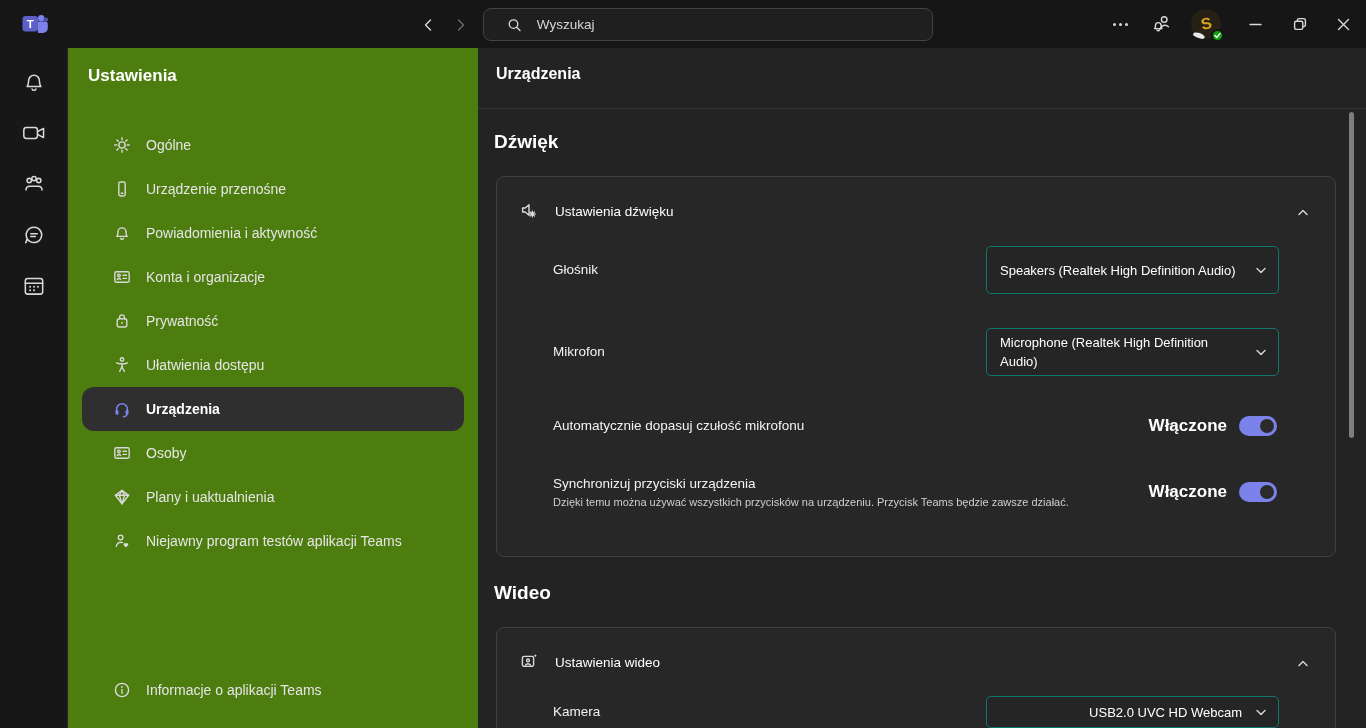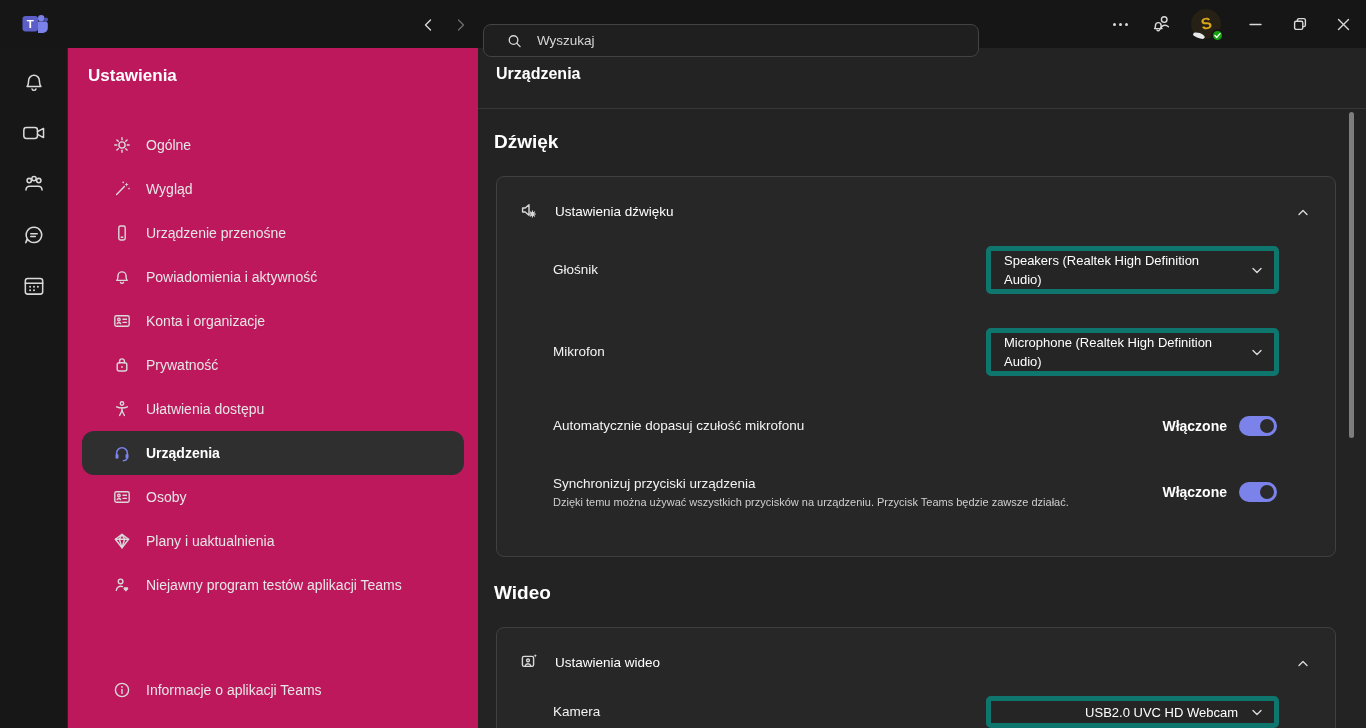--- a/index.html
+++ b/index.html
@@ -8,23 +8,23 @@
          background:#1a1a1a; color:#fff;
          font-family:"Liberation Sans","DejaVu Sans",sans-serif; }
 
   
   .titlebar { position:absolute; left:0; top:0; right:0; height:48px; background:#161616; z-index:5; }
   .icon-btn { position:absolute; display:flex; align-items:center; justify-content:center;
               background:none; border:none; cursor:pointer; padding:0; }
   svg.st { fill:none; stroke:#d9d9d9; stroke-width:1.4; stroke-linecap:round; stroke-linejoin:round; }
   svg.st.dim { stroke:#6b6b6b; }
 
-  .search { position:absolute; left:483px; top:8px; width:496px; height:33px;
+  .search { position:absolute; left:483px; top:8px; width:450px; height:33px;
             background:#1f1f1f; border:1px solid #434343; border-radius:8px;
-            display:flex; align-items:center; padding:0 12px 0 23px; gap:15px;margin-top:16px; }
+            display:flex; align-items:center; padding:0 12px 0 23px; gap:15px; }
   .search input { background:transparent; border:none; outline:none; color:#e8e8e8;
                   font-size:13.5px; width:100%; font-family:inherit; }
   .search input::placeholder { color:#d6d6d6; opacity:1; }
 
   .dots { display:flex; gap:3px; }
   .dots i { width:3px; height:3px; border-radius:50%; background:#d9d9d9; }
 
   .avatar { position:absolute; left:1191px; top:9px; width:30px; height:30px; border-radius:50%;
             background:#262015; display:flex; align-items:center; justify-content:center; cursor:pointer; }
   .avatar .letter { color:#d9a61a; font-weight:bold; font-size:16px; transform:rotate(-12deg); }
@@ -32,21 +32,21 @@
                     background:#e8e8e8; border-radius:50% 50% 40% 40%; transform:rotate(18deg); }
   .presence { position:absolute; right:-3px; bottom:-3px; width:13px; height:13px; border-radius:50%;
               background:#13a10e; border:2px solid #161616; display:flex; align-items:center; justify-content:center; }
 
   
   .rail { position:absolute; left:0; top:48px; width:68px; bottom:0; background:#171717;
           border-right:1px solid #262626; }
   .rail .icon-btn { left:21px; width:26px; height:26px; }
 
   
-  .sidebar { position:absolute; left:68px; top:48px; width:410px; bottom:0; background:#be185d; }
+  .sidebar { position:absolute; left:68px; top:48px; width:410px; bottom:0; background:#4d7c0f; }
   .sidebar h1 { position:absolute; left:20px; top:18px; font-size:17px; font-weight:bold; color:#fff; }
   .nav { position:absolute; left:14px; top:75px; width:382px; }
   .nav-item { display:flex; align-items:center; height:44px; padding-left:30px; gap:14px;
               border-radius:12px; cursor:pointer; font-size:14px; color:#e6e6e6;text-align:center; }
   .nav-item svg { flex:0 0 auto; }
   .nav-item.selected { background:#2f2f2f; color:#fff; font-weight:bold; }
   .footer-item { position:absolute; left:14px; top:620px; width:382px; }
 
   
   .main { position:absolute; left:478px; top:48px; right:0; bottom:0; background:#232323; overflow:hidden; }
@@ -61,27 +61,27 @@
   #card-audio { top:128px; height:381px; }
   #card-video { top:579px; height:240px; }
   .card-head-icon { position:absolute; left:22px; top:23px; }
   .card-title { position:absolute; left:58px; top:25px; font-size:13.5px; line-height:20px; color:#fff; }
   .collapse-btn { position:absolute; right:18px; top:24px; width:28px; height:24px; }
 
   .row-label { position:absolute; left:56px; font-size:13.5px; line-height:20px; color:#f3f3f3; }
   .row-desc  { position:absolute; left:56px; font-size:11px; line-height:14px; color:#cfcfcf; }
 
   .dropdown { position:absolute; left:489px; width:293px; background:#252525;
-              border:5px solid #0f766e; border-radius:5px; display:flex; align-items:center;
+              border:1px solid #0f766e; border-radius:5px; display:flex; align-items:center;
               padding:4px 36px 4px 13px; font-size:13px; line-height:19px; color:#fff; cursor:pointer; }
   .dd-tall { height:48px; } .dd-short { height:32px; }
   .dd-chevron { position:absolute; right:11px; top:50%; margin-top:-6px; }
 
   .toggle-group { position:absolute; right:58px; display:flex; align-items:center; gap:12px; height:20px; }
-  .state-label { font-size:14px; font-weight:bold; color:#fff; }
+  .state-label { font-size:17px; font-weight:bold; color:#fff; }
   .toggle { position:relative; width:38px; height:20px; border-radius:10px; background:#7b83eb; cursor:pointer; }
   .toggle .knob { position:absolute; top:3px; right:3px; width:14px; height:14px; border-radius:50%; background:#2b2b2b; }
 
   .scroll-thumb { position:absolute; left:1349px; top:112px; width:5px; height:326px;
                   border-radius:3px; background:#7d7d7d; cursor:pointer; z-index:6; }
 </style>
 </head>
 <body>
 
 <div class="app">
@@ -215,29 +215,20 @@
           <line x1="2.8" y1="10" x2="4.8" y2="10"></line>
             <line x1="15.2" y1="10" x2="17.2" y2="10"></line>
           <line x1="4.9" y1="4.9" x2="6.3" y2="6.3"></line>
             <line x1="13.7" y1="13.7" x2="15.1" y2="15.1"></line>
           <line x1="4.9" y1="15.1" x2="6.3" y2="13.7"></line>
             <line x1="13.7" y1="6.3" x2="15.1" y2="4.9"></line>
         </svg>
         <span>Ogólne</span>
       </div>
 
-      <div class="nav-item">
-        <svg class="st" width="20" height="20" viewBox="0 0 20 20">
-          <line x1="4.6" y1="15.4" x2="12.4" y2="7.6"></line>
-          <path d="M14.6 3.4 l0.6 1.5 1.5 0.6 -1.5 0.6 -0.6 1.5 -0.6 -1.5 -1.5 -0.6 1.5 -0.6 z" fill="#d9d9d9" stroke="none"></path>
-          <circle cx="17" cy="9.6" r="0.8" fill="#d9d9d9" stroke="none"></circle>
-          <circle cx="11.2" cy="3.4" r="0.8" fill="#d9d9d9" stroke="none"></circle>
-        </svg>
-        <span>Wygląd</span>
-      </div>
 
       <div class="nav-item">
         <svg class="st" width="20" height="20" viewBox="0 0 20 20">
           <rect x="6.8" y="3" width="6.4" height="14" rx="1.7"></rect>
           <line x1="9.2" y1="14.3" x2="10.8" y2="14.3"></line>
         </svg>
         <span>Urządzenie przenośne</span>
       </div>
 
       <div class="nav-item">

